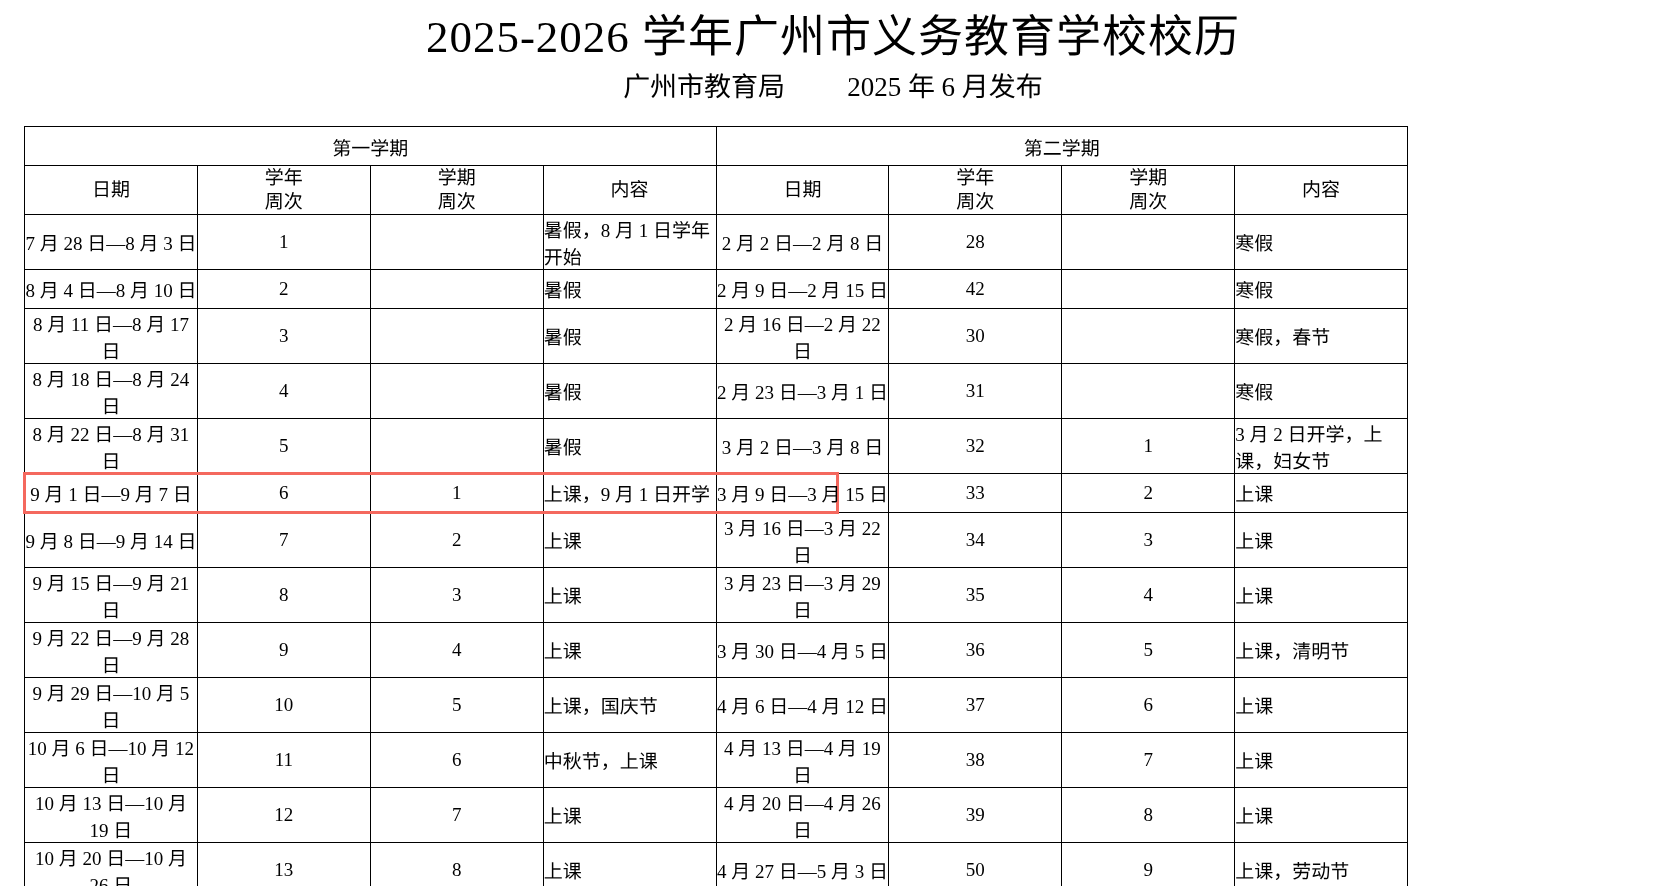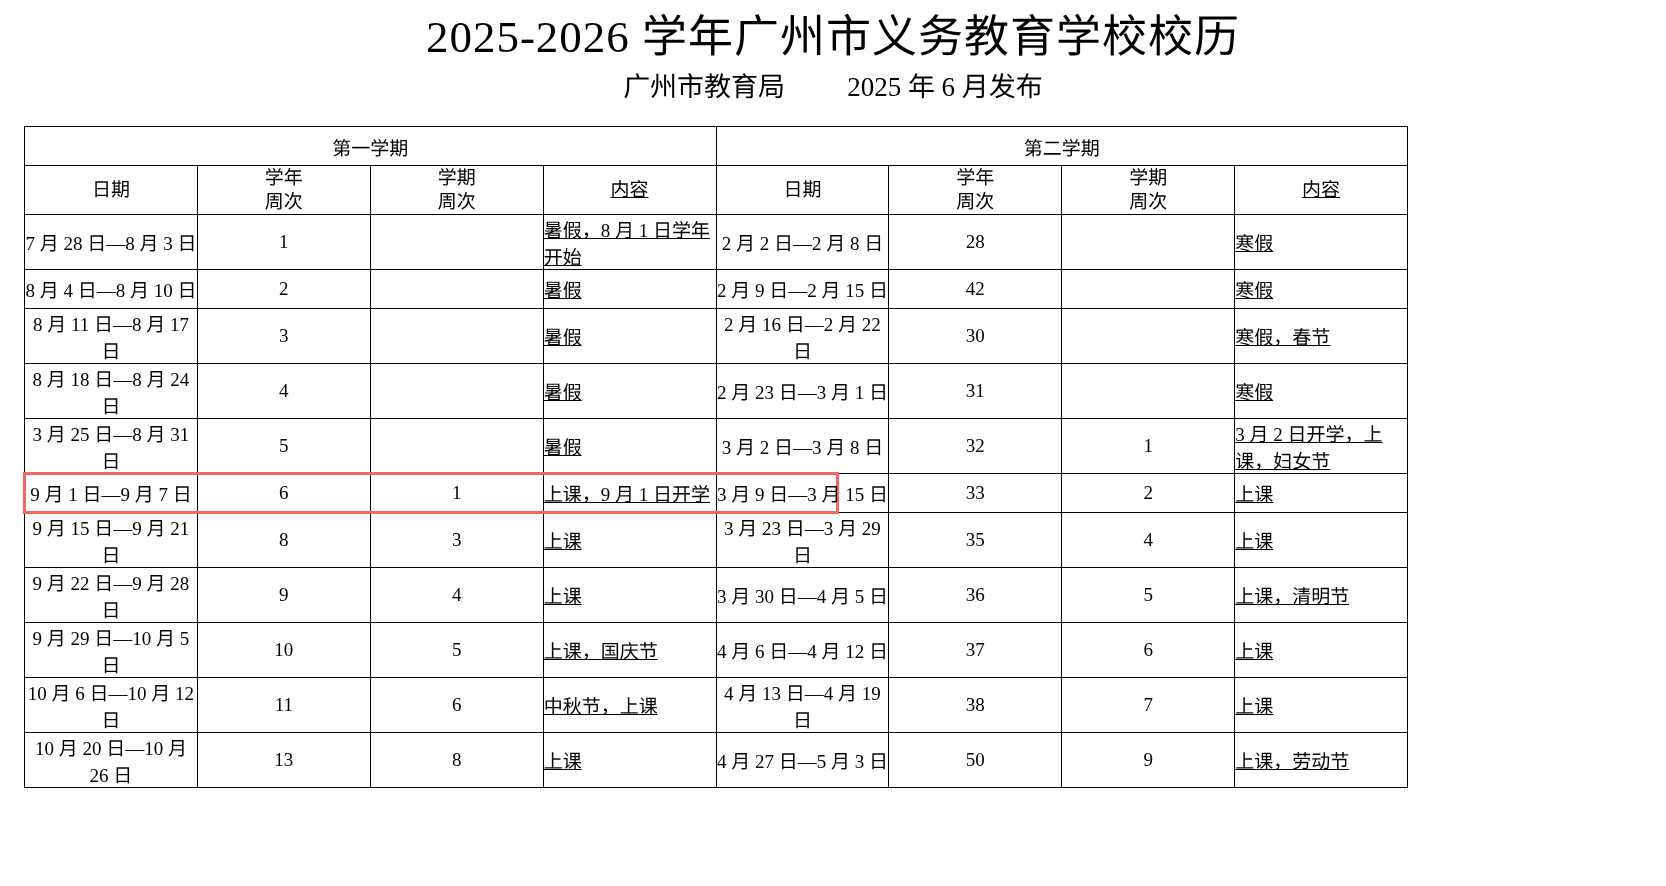--- a/index.html
+++ b/index.html
@@ -63,21 +63,21 @@
     font-size: 20px;
     height: 62px;
     line-height: 1.25;
   }
   .col-head .stack {
     display: block;
   }
   .c-date   { width: 338px; text-align: center; }
   .c-ywk    { width: 82px;  text-align: center; }
   .c-swk    { width: 82px;  text-align: center; }
-  .c-content{ width: 310px; text-align: left; padding-left: 12px; text-decoration: underline; }
+  .c-content{ width: 310px; text-align: left; padding-left: 12px; }
   .hl-row td {
     position: relative;
   }
   .hl-box {
     position: absolute;
     border: 3px solid #f4685e;
     pointer-events: none;
     box-sizing: border-box;
   }
 </style>
@@ -158,40 +158,50 @@
           <td class="c-date">8 月 18 日—8 月 24 日</td>
           <td class="c-ywk">4</td>
           <td class="c-swk"></td>
           <td class="c-content">暑假</td>
           <td class="c-date">2 月 23 日—3 月 1 日</td>
           <td class="c-ywk">31</td>
           <td class="c-swk"></td>
           <td class="c-content">寒假</td>
         </tr>
         <tr>
-          <td class="c-date">3 月 25 日—8 月 31 日</td>
+          <td class="c-date">8 月 22 日—8 月 31 日</td>
           <td class="c-ywk">5</td>
           <td class="c-swk"></td>
           <td class="c-content">暑假</td>
           <td class="c-date">3 月 2 日—3 月 8 日</td>
           <td class="c-ywk">32</td>
           <td class="c-swk">1</td>
           <td class="c-content">3 月 2 日开学，上课，妇女节</td>
         </tr>
         <tr class="hl-row">
           <td class="c-date">9 月 1 日—9 月 7 日<div class="hl-box" style="border-color: rgb(244, 104, 94); left: -2px; top: -2px; width: 816px; height: 42px;"></div></td>
           <td class="c-ywk">6</td>
           <td class="c-swk">1</td>
           <td class="c-content">上课，9 月 1 日开学</td>
           <td class="c-date">3 月 9 日—3 月 15 日</td>
           <td class="c-ywk">33</td>
           <td class="c-swk">2</td>
           <td class="c-content">上课</td>
         </tr>
         <tr>
+          <td class="c-date">9 月 8 日—9 月 14 日</td>
+          <td class="c-ywk">7</td>
+          <td class="c-swk">2</td>
+          <td class="c-content">上课</td>
+          <td class="c-date">3 月 16 日—3 月 22 日</td>
+          <td class="c-ywk">34</td>
+          <td class="c-swk">3</td>
+          <td class="c-content">上课</td>
+        </tr>
+        <tr>
           <td class="c-date">9 月 15 日—9 月 21 日</td>
           <td class="c-ywk">8</td>
           <td class="c-swk">3</td>
           <td class="c-content">上课</td>
           <td class="c-date">3 月 23 日—3 月 29 日</td>
           <td class="c-ywk">35</td>
           <td class="c-swk">4</td>
           <td class="c-content">上课</td>
         </tr>
         <tr>
@@ -218,20 +228,30 @@
           <td class="c-date">10 月 6 日—10 月 12 日</td>
           <td class="c-ywk">11</td>
           <td class="c-swk">6</td>
           <td class="c-content">中秋节，上课</td>
           <td class="c-date">4 月 13 日—4 月 19 日</td>
           <td class="c-ywk">38</td>
           <td class="c-swk">7</td>
           <td class="c-content">上课</td>
         </tr>
         <tr>
+          <td class="c-date">10 月 13 日—10 月 19 日</td>
+          <td class="c-ywk">12</td>
+          <td class="c-swk">7</td>
+          <td class="c-content">上课</td>
+          <td class="c-date">4 月 20 日—4 月 26 日</td>
+          <td class="c-ywk">39</td>
+          <td class="c-swk">8</td>
+          <td class="c-content">上课</td>
+        </tr>
+        <tr>
           <td class="c-date">10 月 20 日—10 月 26 日</td>
           <td class="c-ywk">13</td>
           <td class="c-swk">8</td>
           <td class="c-content">上课</td>
           <td class="c-date">4 月 27 日—5 月 3 日</td>
           <td class="c-ywk">50</td>
           <td class="c-swk">9</td>
           <td class="c-content">上课，劳动节</td>
         </tr>
       </tbody>

